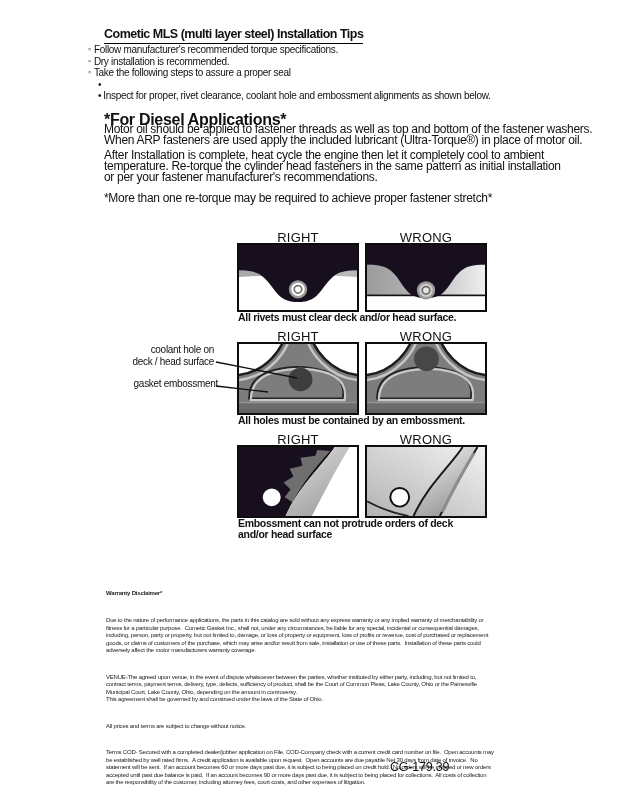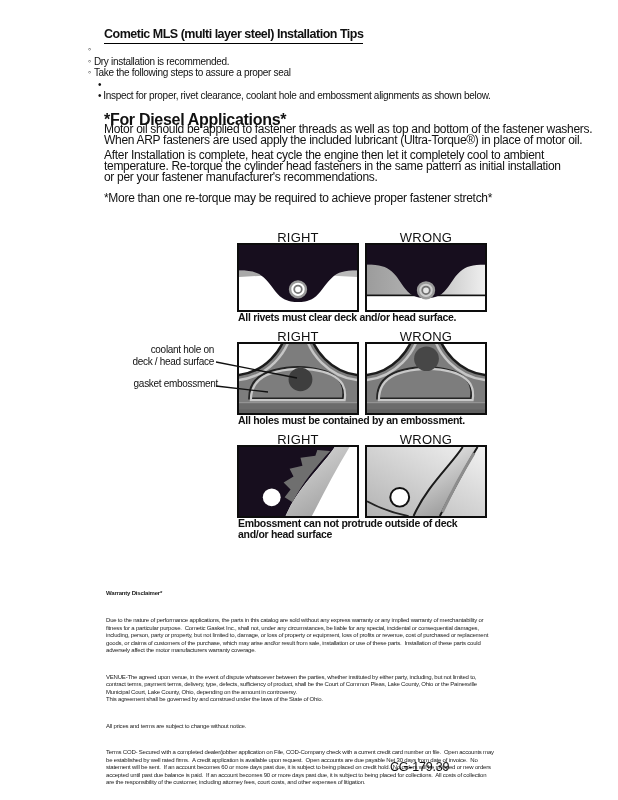--- a/index.html
+++ b/index.html
@@ -34,21 +34,21 @@
   .footer-code { position:absolute; left:390px; top:760px; font-size:12.5px; letter-spacing:-0.2px; white-space:pre; }
 </style>
 </head>
 <body>
 
 <div class="page">
 
   <div class="title">Cometic MLS (multi layer steel) Installation Tips</div>
 
   <div class="bullets">
-    <div class="bullet-row"><span class="bullet-marker">◦</span></div>
+    <div class="bullet-row"><span class="bullet-marker">◦</span><span>Follow manufacturer's recommended torque specifications.</span></div>
     <div class="bullet-row"><span class="bullet-marker">◦</span><span>Dry installation is recommended.</span></div>
     <div class="bullet-row"><span class="bullet-marker">◦</span><span>Take the following steps to assure a proper seal</span></div>
     <div class="bullet-row sub"><span class="bullet-marker">•</span></div>
     <div class="bullet-row sub"><span class="bullet-marker">•</span><span>Inspect for proper, rivet clearance, coolant hole and embossment alignments as shown below.</span></div>
   </div>
 
   <div class="diesel-heading">*For Diesel Applications*</div>
   <div class="para" id="para1">Motor oil should be applied to fastener threads as well as top and bottom of the fastener washers.
 When ARP fasteners are used apply the included lubricant (Ultra-Torque®) in place of motor oil.</div>
   <div class="para" id="para3">*More than one re-torque may be required to achieve proper fastener stretch*</div>
@@ -165,21 +165,21 @@
       <rect width="119" height="70" fill="url(#bg3w)"></rect>
       <path d="M96.5,0 H111.5 C98,22 86,46 73.5,70 H47 C60,40 85,18 96.5,0 Z" fill="url(#band3w)"></path>
       <path d="M96.5,0 C85,18 60,40 47,70" stroke="#1a1a1a" stroke-width="2" fill="none"></path>
       <path d="M111.5,0 C98,22 86,46 73.5,70" stroke="#1a1a1a" stroke-width="2" fill="none"></path>
       <path d="M108,6 C96,26 85,46 76,66" stroke="#8d8d8d" stroke-width="3" fill="none"></path>
       <path d="M0,55 Q20,66 42,70" stroke="#222222" stroke-width="1.8" fill="none"></path>
       <circle cx="33" cy="51" r="9.5" fill="#ffffff" stroke="#111111" stroke-width="2"></circle>
     </svg>
   </div>
 
-  <div class="caption" style="top:518px;">Embossment can not protrude outside of deck
+  <div class="caption" style="top:518px;">Embossment can not protrude orders of deck
 and/or head surface</div>
 
   <svg class="leader-overlay">
     <line x1="216" y1="362" x2="297" y2="378" stroke="#111111" stroke-width="1.3"></line>
     <line x1="216" y1="386" x2="268" y2="392" stroke="#111111" stroke-width="1.3"></line>
   </svg>
 
   <div class="legal">
     <div class="lh">Warranty Disclaimer*</div>
     <div class="lp">Due to the nature of performance applications, the parts in this catalog are sold without any express warranty or any implied warranty of merchantability or

